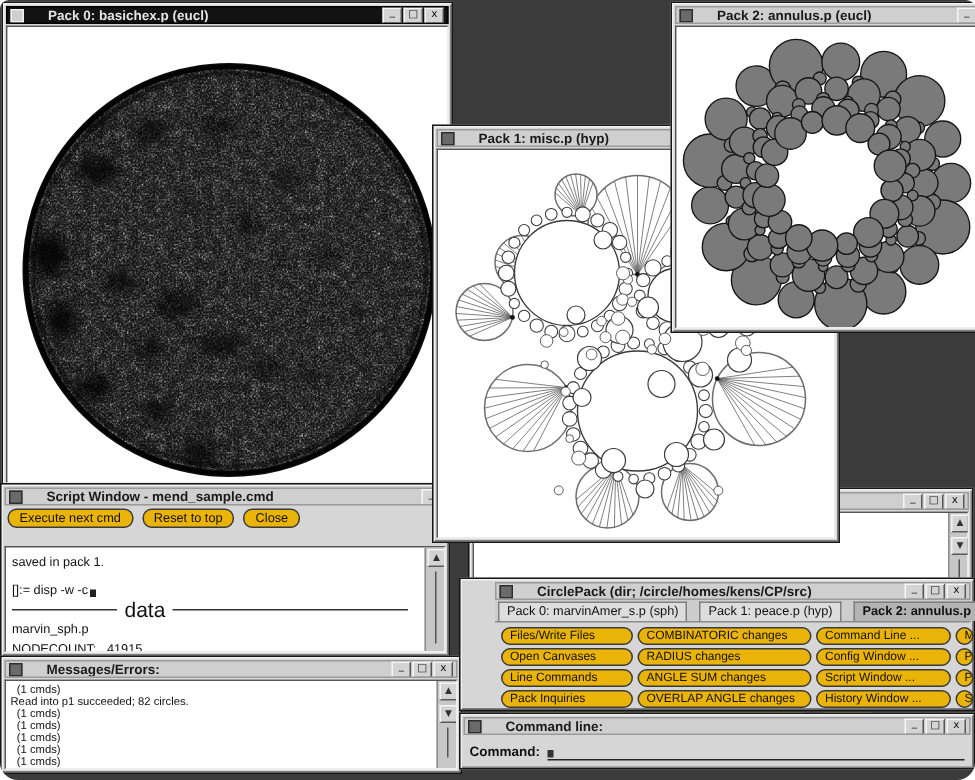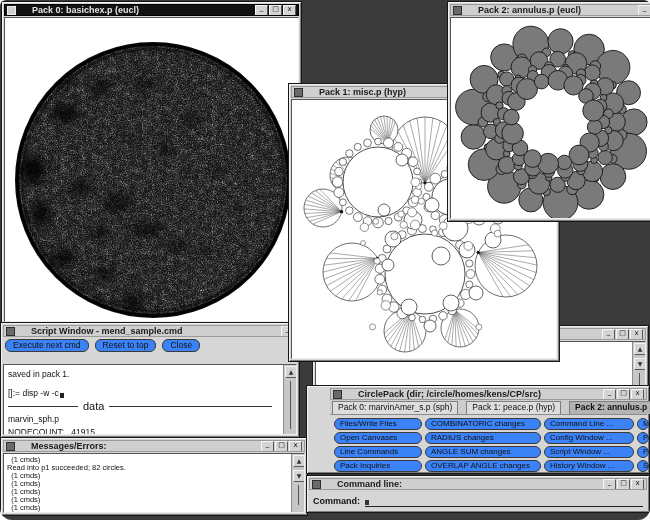--- a/index.html
+++ b/index.html
@@ -17,29 +17,29 @@
   .titlebar.dark{background:#121212;color:#e4e4e4;border-color:#000;}
   .ttext{overflow:hidden;white-space:nowrap;flex:1 1 auto;}
   .wicon{width:7px;height:7px;flex:0 0 auto;background:#6a6a6a;border:1px solid #2e2e2e;}
   .titlebar.dark .wicon{background:#cfcfcf;border-color:#efefef;}
   .wbtns{display:flex;flex:0 0 auto;margin-left:auto;}
   .wbtn{width:11px;height:9px;margin-left:1px;background:#d4d4d4;
     border:1px solid;border-color:#f6f6f6 #565656 #565656 #f6f6f6;
     font:7px/7px "DejaVu Sans",sans-serif;color:#111;text-align:center;overflow:hidden;}
   .canvas{background:#fff;border:1px solid;border-color:#565656 #eeeeee #eeeeee #565656;
     position:relative;overflow:hidden;}
-  .pill{display:inline-block;border:1px solid #3a3a3a;border-radius:6px;background:#3b82f6;
+  .pill{display:inline-block;border:1px solid #3a3a3a;border-radius:6px;background:#eab308;
     font-size:8.5px;line-height:10px;height:11px;padding:0 7px;color:#111;
     white-space:nowrap;overflow:hidden;box-sizing:content-box;}
   .mono{font-family:Liberation Sans, sans-serif;}
   
   .script-btnrow{display:flex;gap:6px;padding:2px 2px 1px 2px;}
   .script-body{white-space:pre;font-size:8.5px;line-height:13px;color:#111;padding:3px 4px;}
   .script-line{height:13px;}
-  .divline{display:flex;align-items:center;height:13px;font-size:11px;color:#111;}
+  .divline{display:flex;align-items:center;height:13px;font-size:14px;color:#111;}
   .divline .rule{border-top:1px solid #333;height:0;}
   .caret{display:inline-block;width:4px;height:5px;background:#222;vertical-align:-2px;margin-left:1px;}
   
   .vscroll{position:absolute;top:0;right:0;bottom:0;width:12px;background:#c7c7c7;
     border-left:1px solid #8d8d8d;}
   .sbtn{width:10px;height:10px;margin:1px 0 0 1px;background:#d4d4d4;
     border:1px solid;border-color:#f4f4f4 #5a5a5a #5a5a5a #f4f4f4;
     font:6px/9px "DejaVu Sans",sans-serif;text-align:center;color:#333;}
   .sline{width:1px;background:#555;margin:3px auto 0 auto;}
   

